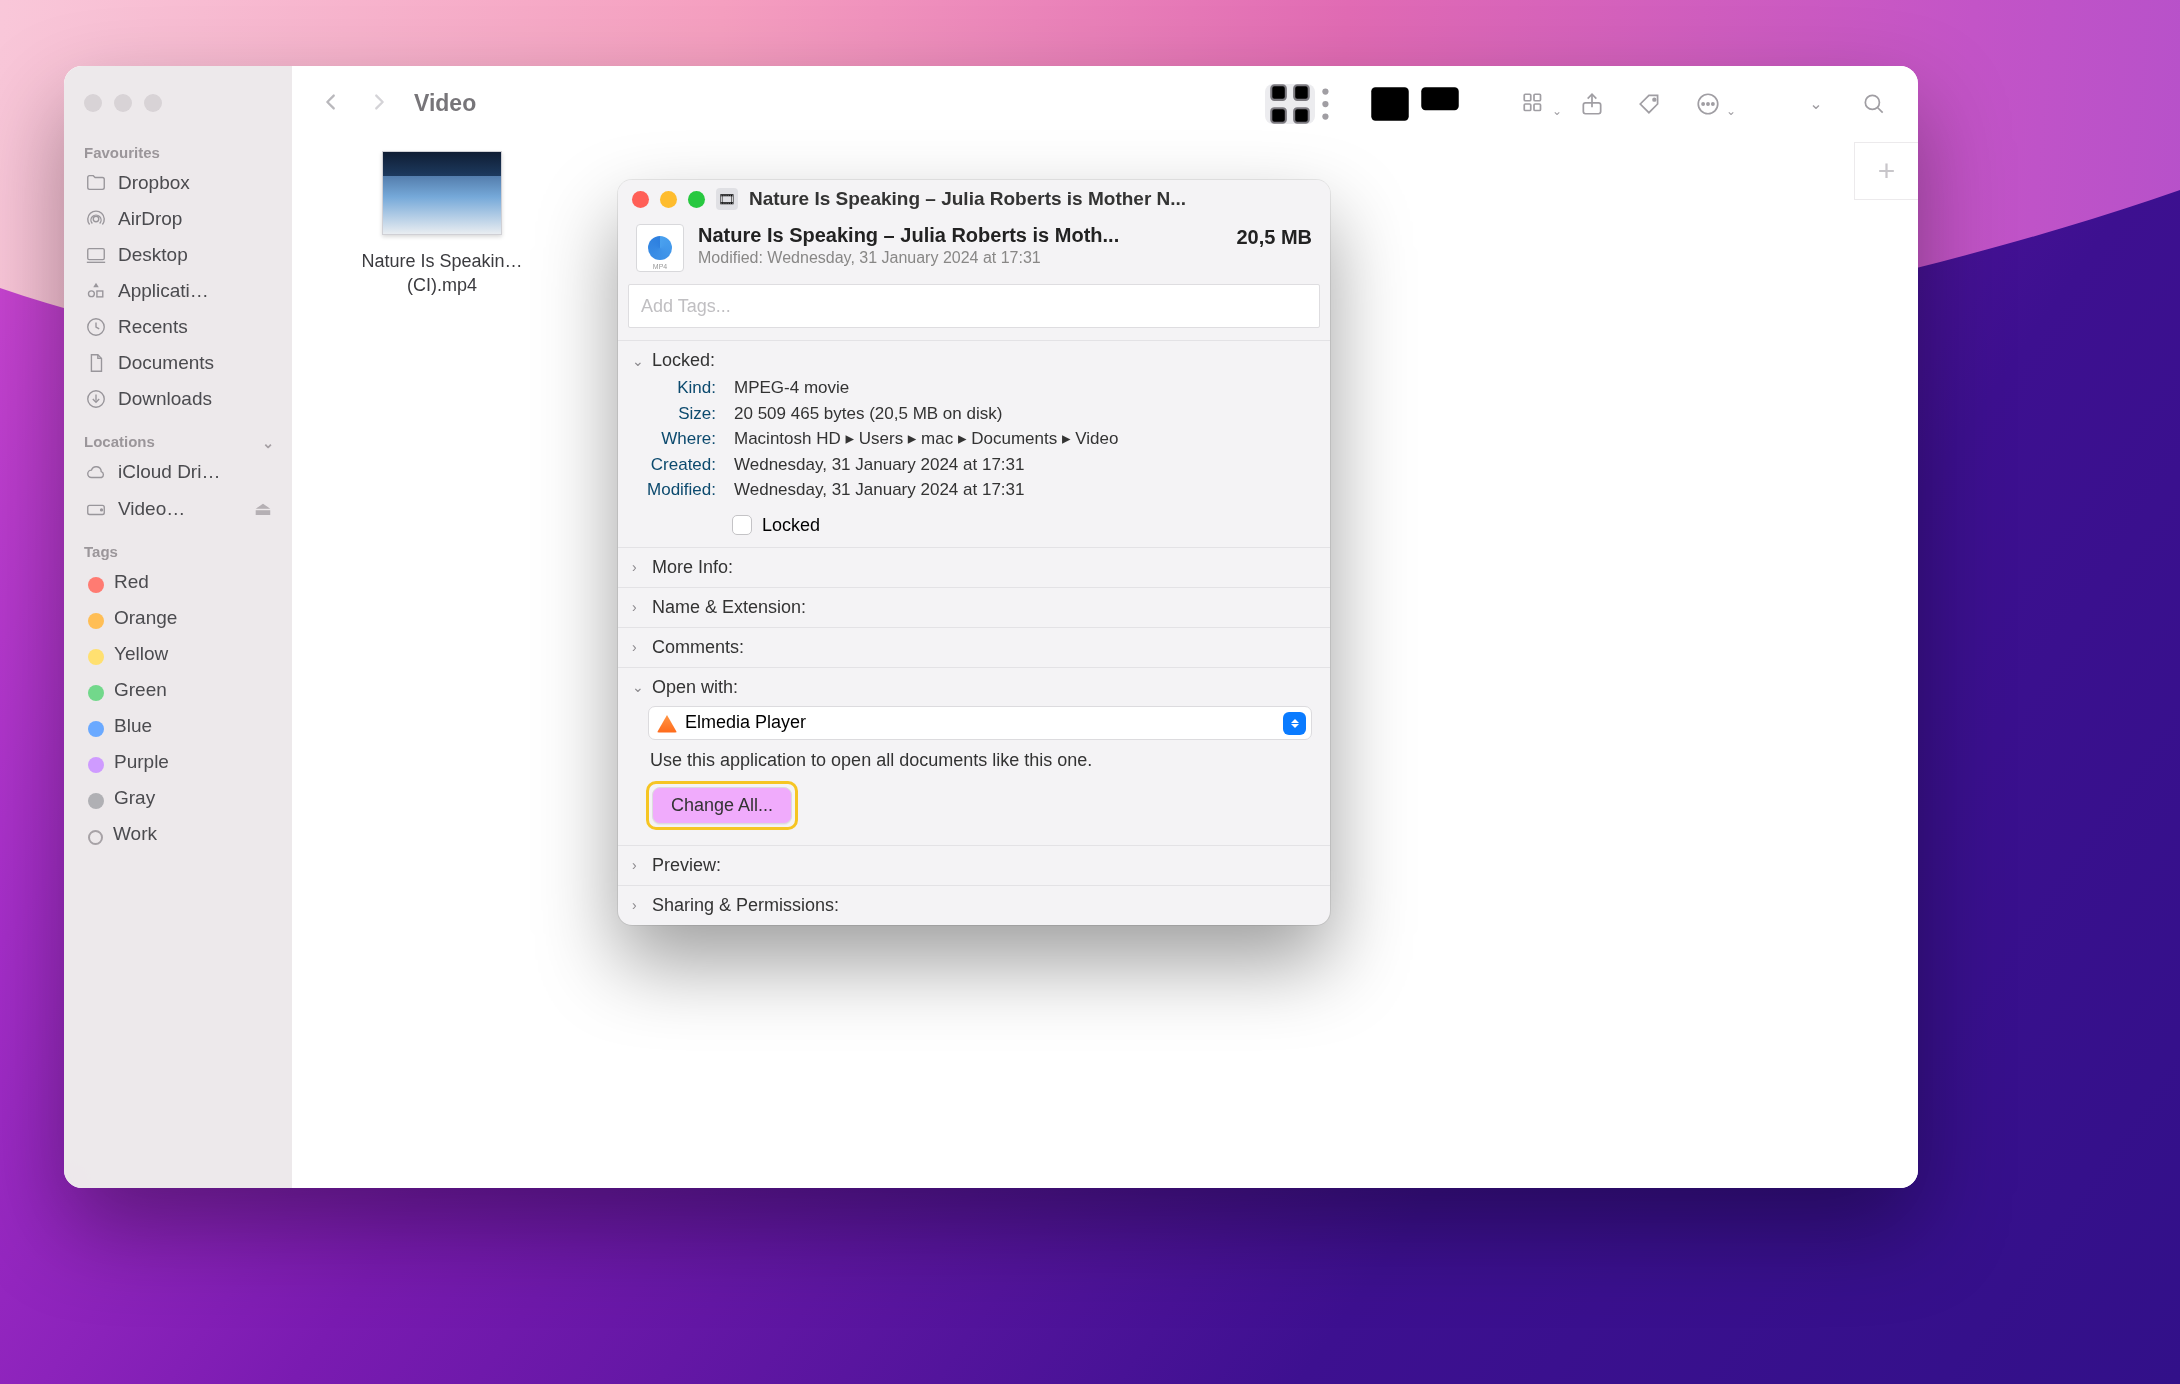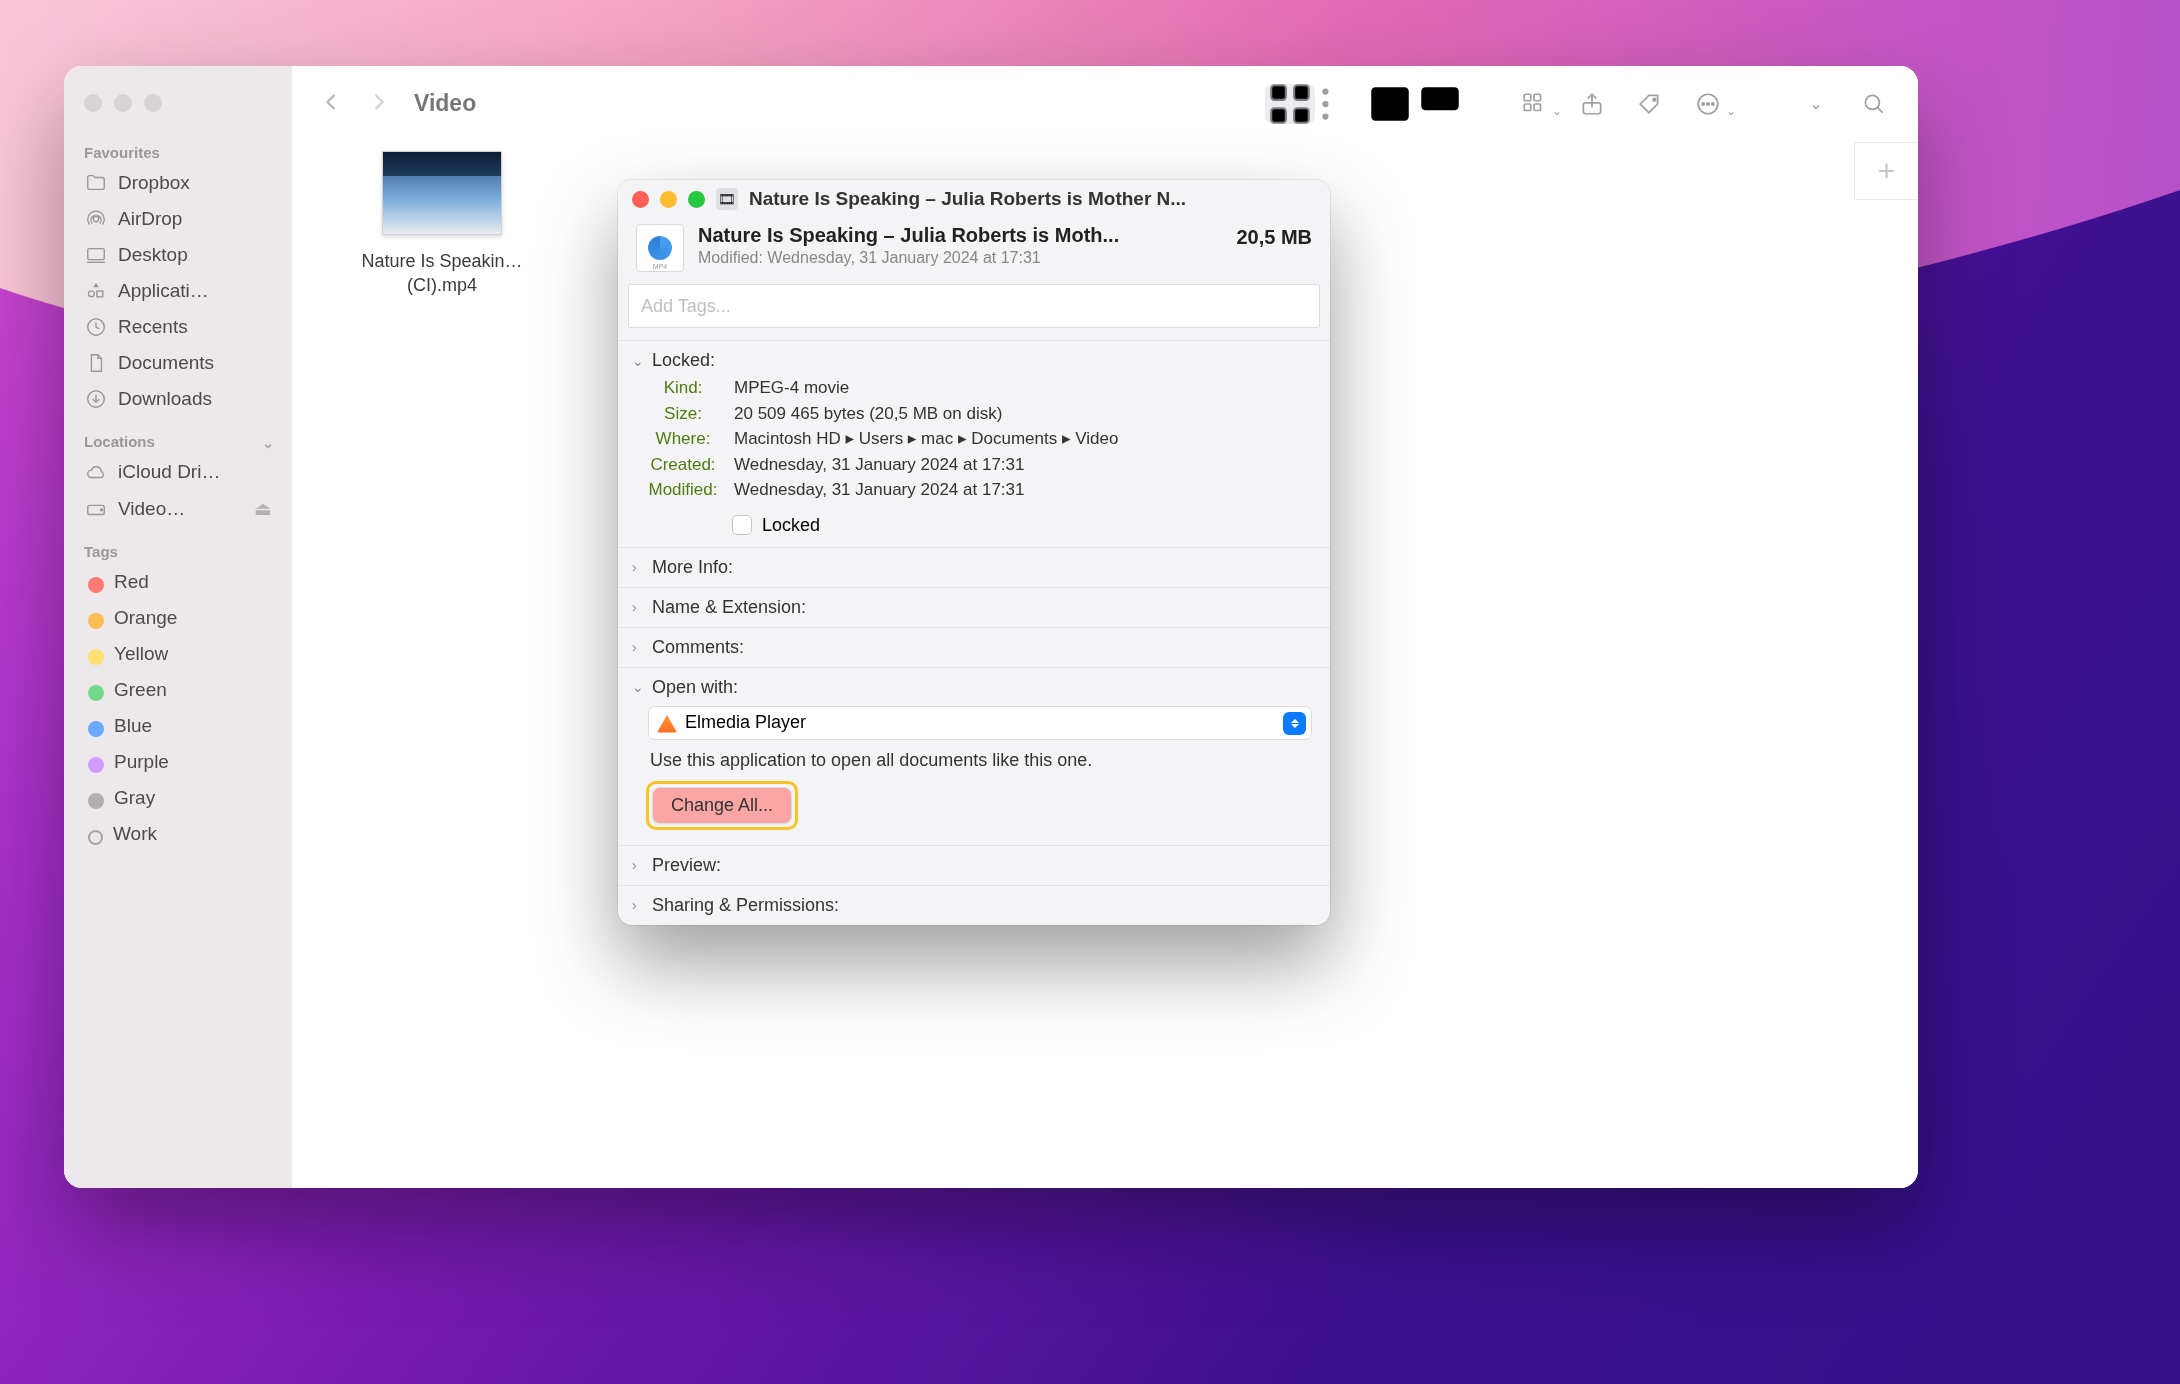--- a/index.html
+++ b/index.html
@@ -81,34 +81,34 @@
 .tags-field input { width:100%; height:44px; background:#fff; border:1px solid #dedde0; border-radius:2px;
   padding:0 12px; font-size:18px; color:#333;}
 .tags-field input::placeholder{color:#c0bfc2;}
 
 .sect { border-top:1px solid #e3e2e5; padding:9px 18px 9px 14px;}
 .sect.first-sect{margin-top:12px;}
 .sect-head { display:flex; align-items:center; gap:6px; font-size:18px; color:#333;}
 .sect-head .chev { color:#8c8a8e; font-size:14px; width:14px;}
 .dl { padding:4px 0 6px 10px;}
 .dl-row { display:flex; font-size:17px; color:#333; line-height:1.5;}
-.dl-row dt { width:92px; text-align:center; color:#4d7c0f; padding-right:10px;}
+.dl-row dt { width:92px; text-align:right; color:#0c4a6e; padding-right:18px;}
 .dl-row dd { flex:1;}
 .chk-row { display:flex; align-items:center; gap:10px; margin:6px 0 2px 100px; font-size:18px;}
 .chk { width:20px; height:20px; border:1px solid #c4c3c6; border-radius:5px; background:#fff;}
 
 .ow-select { margin:8px 0 2px 16px; display:flex; align-items:center; height:34px; background:#fff; border:1px solid #dcdbde; border-radius:7px; padding:0 10px 0 8px; position:relative;}
 .ow-select .app-ic{ width:20px; height:20px; margin-right:8px; background:linear-gradient(#ff9a4a,#ff6a1a); clip-path:polygon(50% 12%,100% 100%,0 100%); border-radius:2px;}
 .ow-select .sel-btn{ position:absolute; right:5px; top:5px; width:23px; height:23px; border-radius:6px; background:#0a7bff; display:flex; flex-direction:column; align-items:center; justify-content:center; gap:1px;}
 .ow-select .sel-btn::before,.ow-select .sel-btn::after{content:"";width:0;height:0;border-left:4px solid transparent;border-right:4px solid transparent;}
 .ow-select .sel-btn::before{border-bottom:4px solid #fff;}
 .ow-select .sel-btn::after{border-top:4px solid #fff;}
 .ow-hint { font-size:18px; color:#333; padding:8px 0 2px 18px;}
 .change-wrap { margin:8px 0 6px 14px; display:inline-block; padding:3px; border:3px solid #f6c523; border-radius:10px;}
-.change-btn { background:#fca5a5; border:1px solid #dcdbde; border-radius:8px; padding:7px 18px; font-size:18px; color:#333; box-shadow:0 1px 1px rgba(0,0,0,.05);}
+.change-btn { background:#f0abfc; border:1px solid #dcdbde; border-radius:8px; padding:7px 18px; font-size:18px; color:#333; box-shadow:0 1px 1px rgba(0,0,0,.05);}
 
 </style>
 </head>
 <body>
 
 <div class="desktop">
  <div class="swoosh"></div>
 
  <div class="finder">
 

